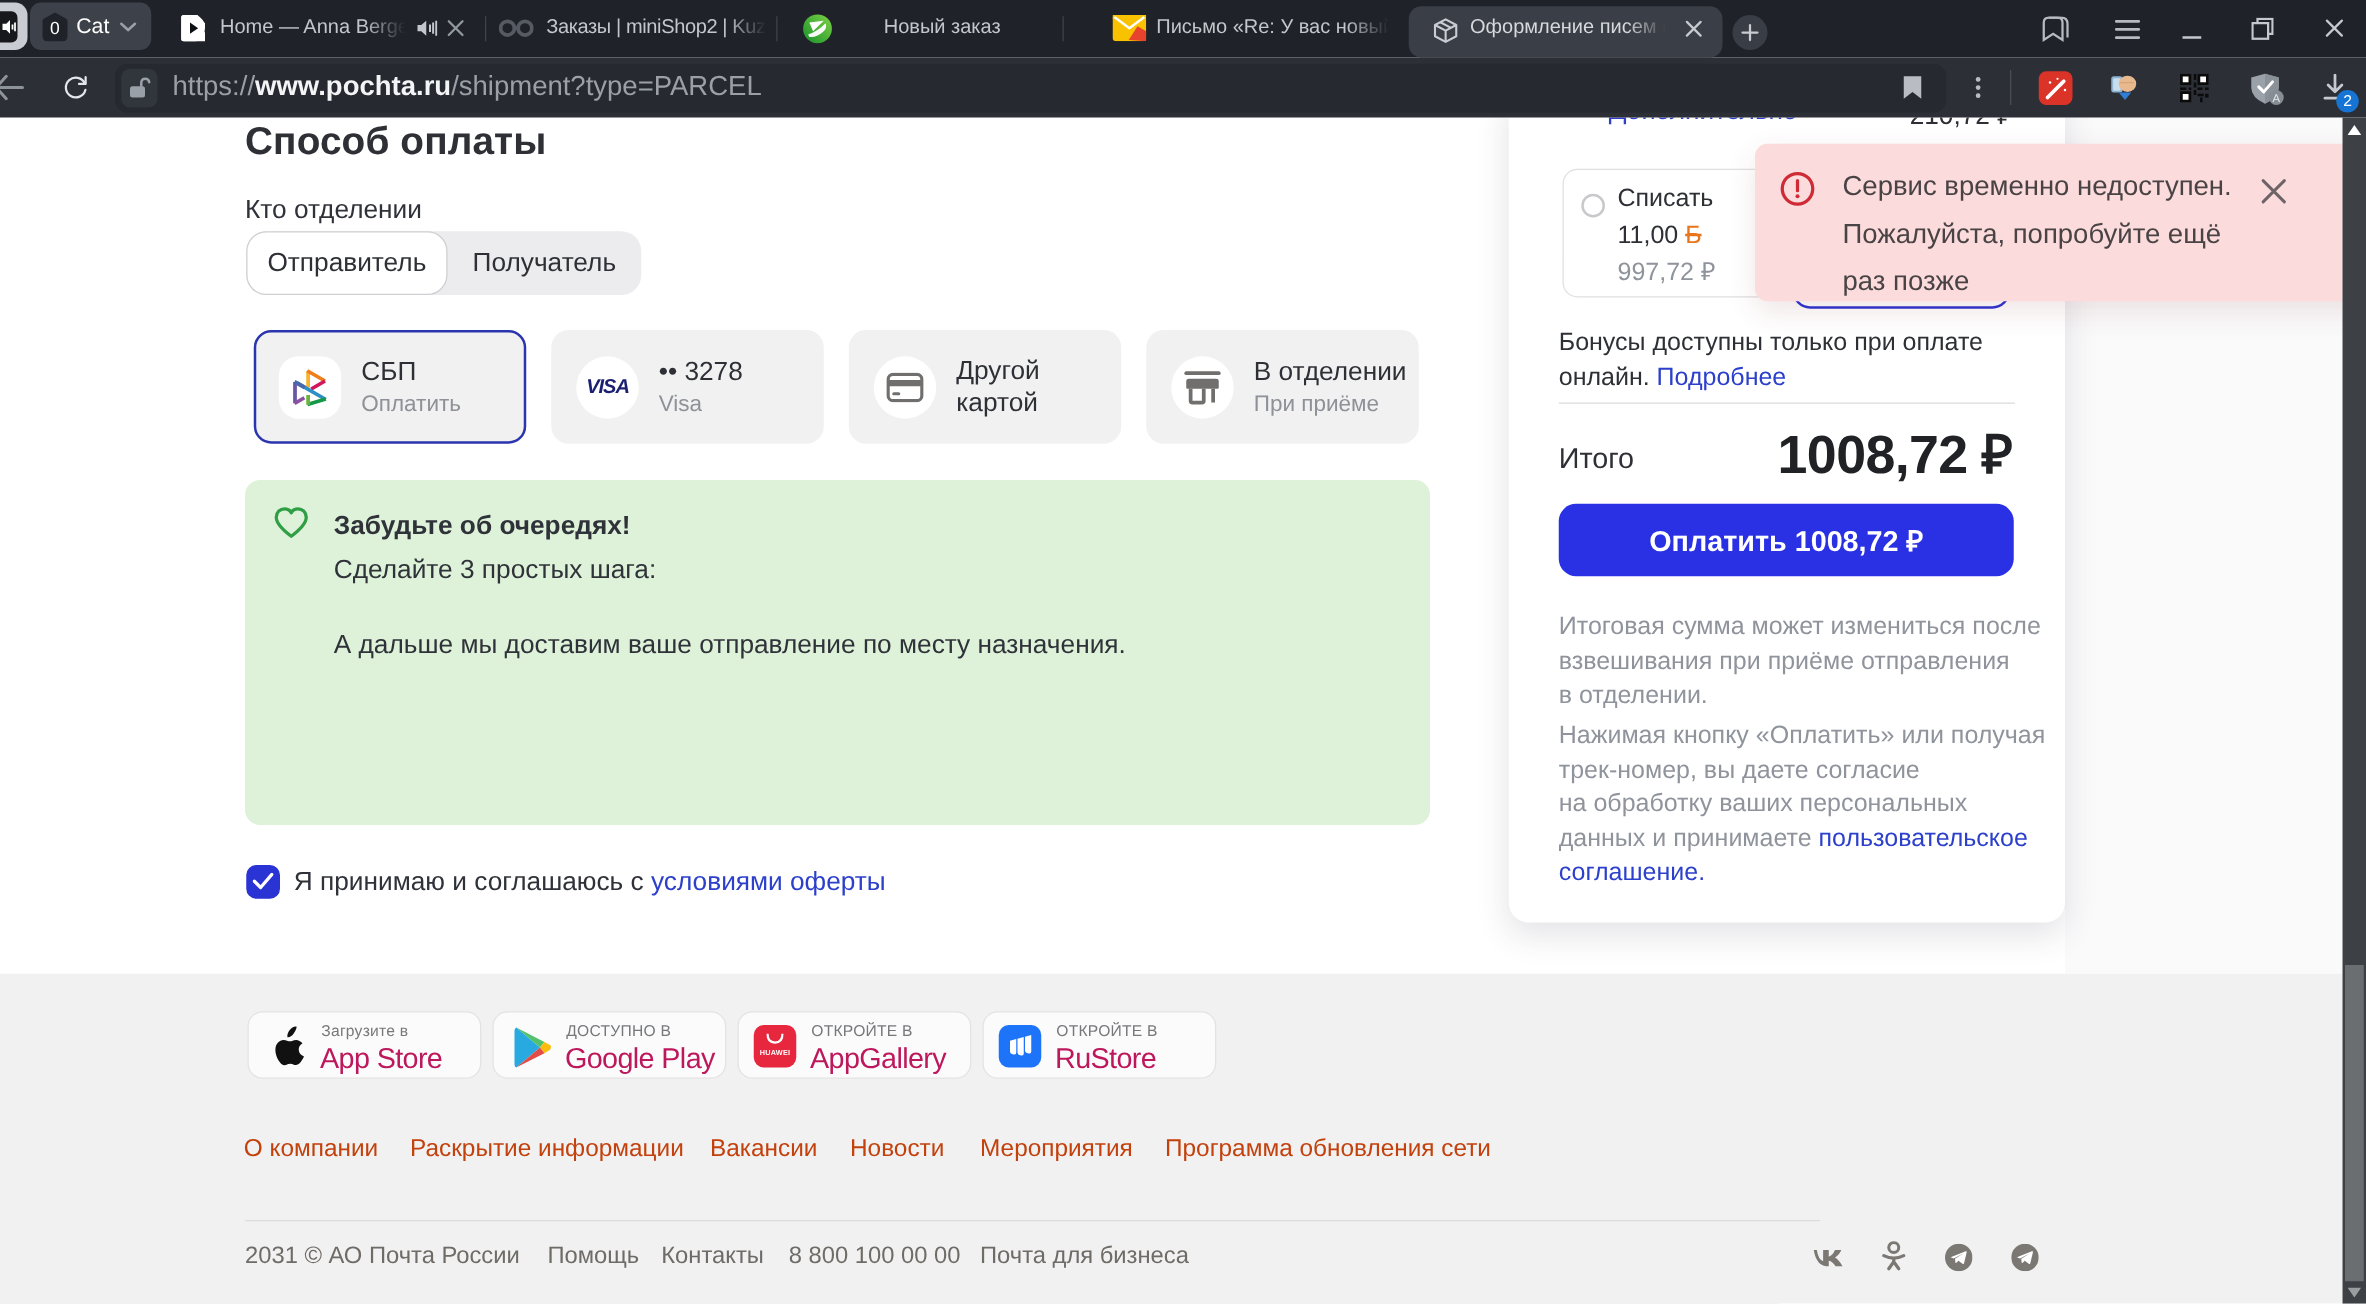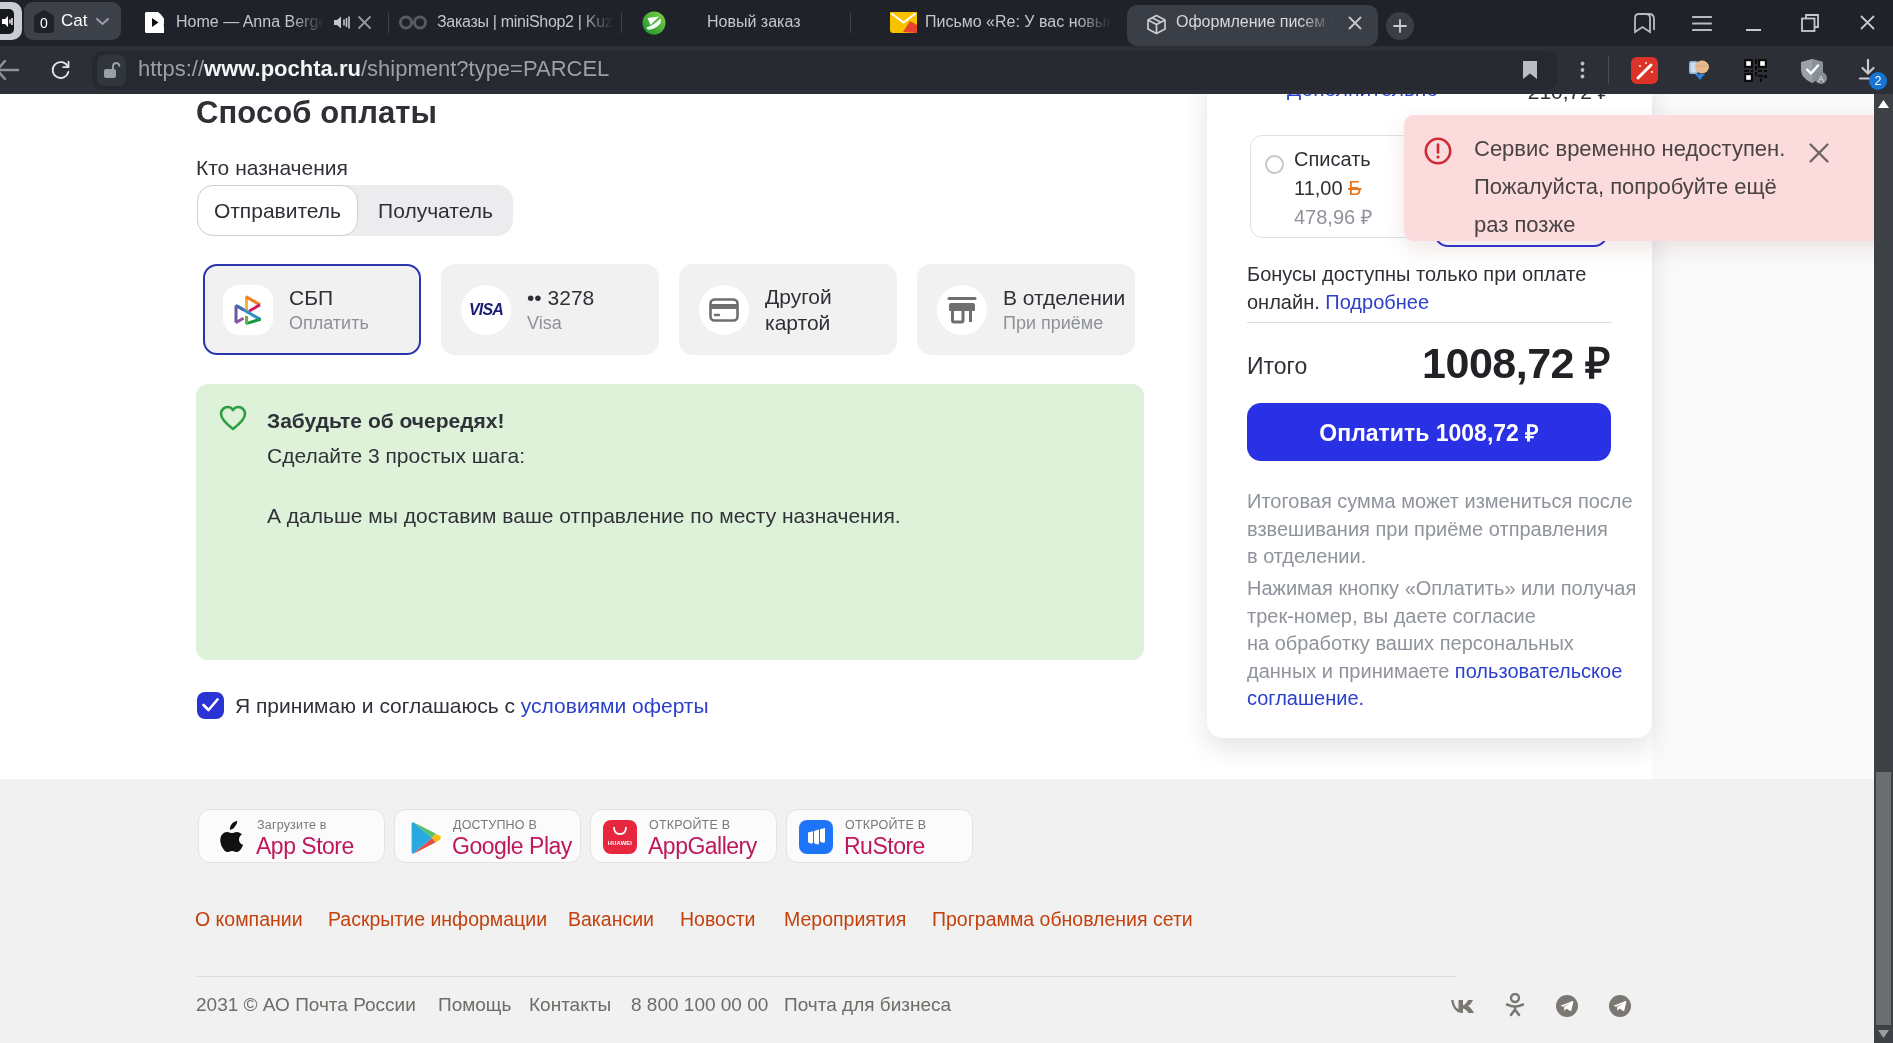--- a/index.html
+++ b/index.html
@@ -223,21 +223,21 @@
     </svg>
   <svg class="abs" style="left:1857px;top:13px;" width="22" height="22" viewBox="0 0 22 22">
       <path d="M11 1 V14 M5.5 9 L11 14.5 L16.5 9" stroke="#c6cad0" stroke-width="2.2" fill="none" stroke-linecap="round" stroke-linejoin="round"></path>
       <path d="M3 19.5 H19" stroke="#c6cad0" stroke-width="2.2" stroke-linecap="round"></path>
     </svg>
   <div class="abs" style="left:1869px;top:26px;width:18px;height:18px;background:#1574d4;border-radius:50%;color:#fff;font-size:12.5px;text-align:center;line-height:18px;">2</div>
 </div>
 
 <div id="page">
   <h1 class="abs" style="left:196px; top:1px;">Способ оплаты</h1>
-  <div class="abs txt" style="left:196px; top:62px;">Кто назначения</div>
+  <div class="abs txt" style="left:196px; top:62px;">Кто отделении</div>
 
   <div id="seg">
     <div class="on">Отправитель</div>
     <div class="off">Получатель</div>
   </div>
 
   <div class="pcard" style="left:203px; border:2px solid #2b35ae; padding-left:18px;">
     <div class="ic">
       <svg width="34" height="34" viewBox="0 0 34 34">
         <g fill="none" stroke-width="3" stroke-linejoin="miter">
@@ -313,21 +313,21 @@
 
   <div class="abs" style="left:1652px;top:0;width:222px;height:685px;background:#fafafb;"></div>
 
   <div id="side">
     <div class="abs blue" style="left:80px;top:5px;font-size:21px;">Дополнительно</div>
     <div class="abs" style="right:42px;top:5px;font-size:21px;color:#2e3036;">210,72 ₽</div>
 
     <div class="abs" style="left:43px;top:63px;width:360px;height:103px;border:1px solid #e0e0e2;border-radius:12px;"></div>
     <div class="abs" style="left:58px;top:83px;width:19px;height:19px;border:2px solid #c9c9cc;border-radius:50%;"></div>
     <div class="abs" style="left:87px;top:73px;line-height:29px;color:#2e3036;">Списать<br>11,00 <span style="color:#e8751a;text-decoration:line-through;">Б</span></div>
-    <div class="abs" style="left:87px;top:131px;color:#8f939b;">478,96 ₽</div>
+    <div class="abs" style="left:87px;top:131px;color:#8f939b;">997,72 ₽</div>
 
     <div class="abs" style="left:227px;top:122px;width:174px;height:53px;border:2px solid #2a34d4;border-radius:14px;background:#fff;"></div>
 
     <div class="abs" style="left:40px;top:189px;color:#2e3036;line-height:27.5px;">Бонусы доступны только при оплате<br>онлайн. <span class="blue">Подробнее</span></div>
 
     <div class="abs" style="left:40px;top:250px;width:365px;height:1px;background:#dcdcde;"></div>
 
     <div class="abs" style="left:40px;top:281px;font-size:23px;color:#2e3036;">Итого</div>
     <div class="abs" style="right:42px;top:260px;font-size:43px;font-weight:bold;color:#212226;letter-spacing:-0.5px;">1008,72 ₽</div>
 

